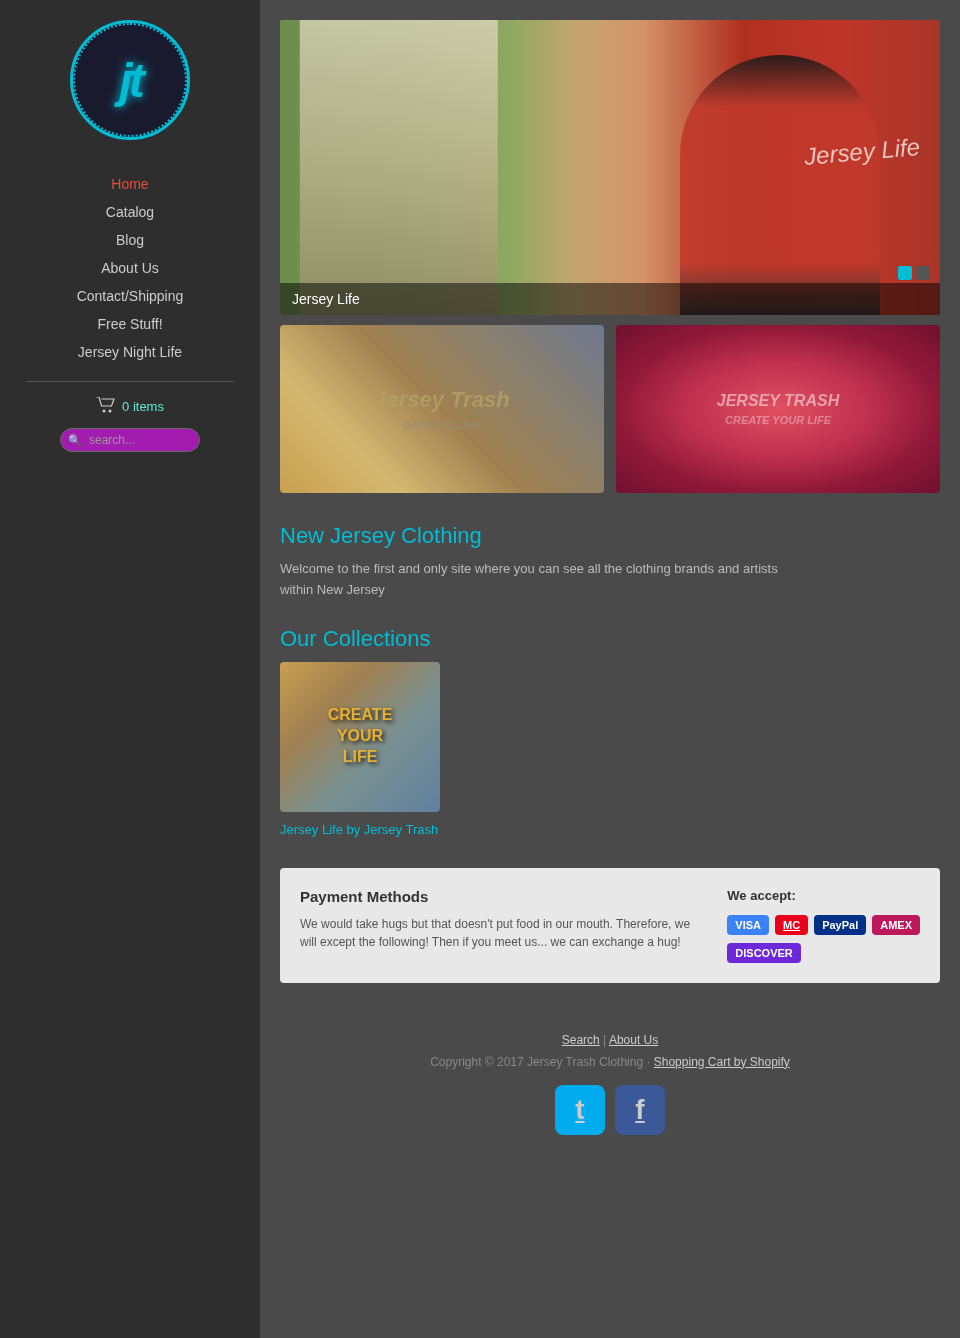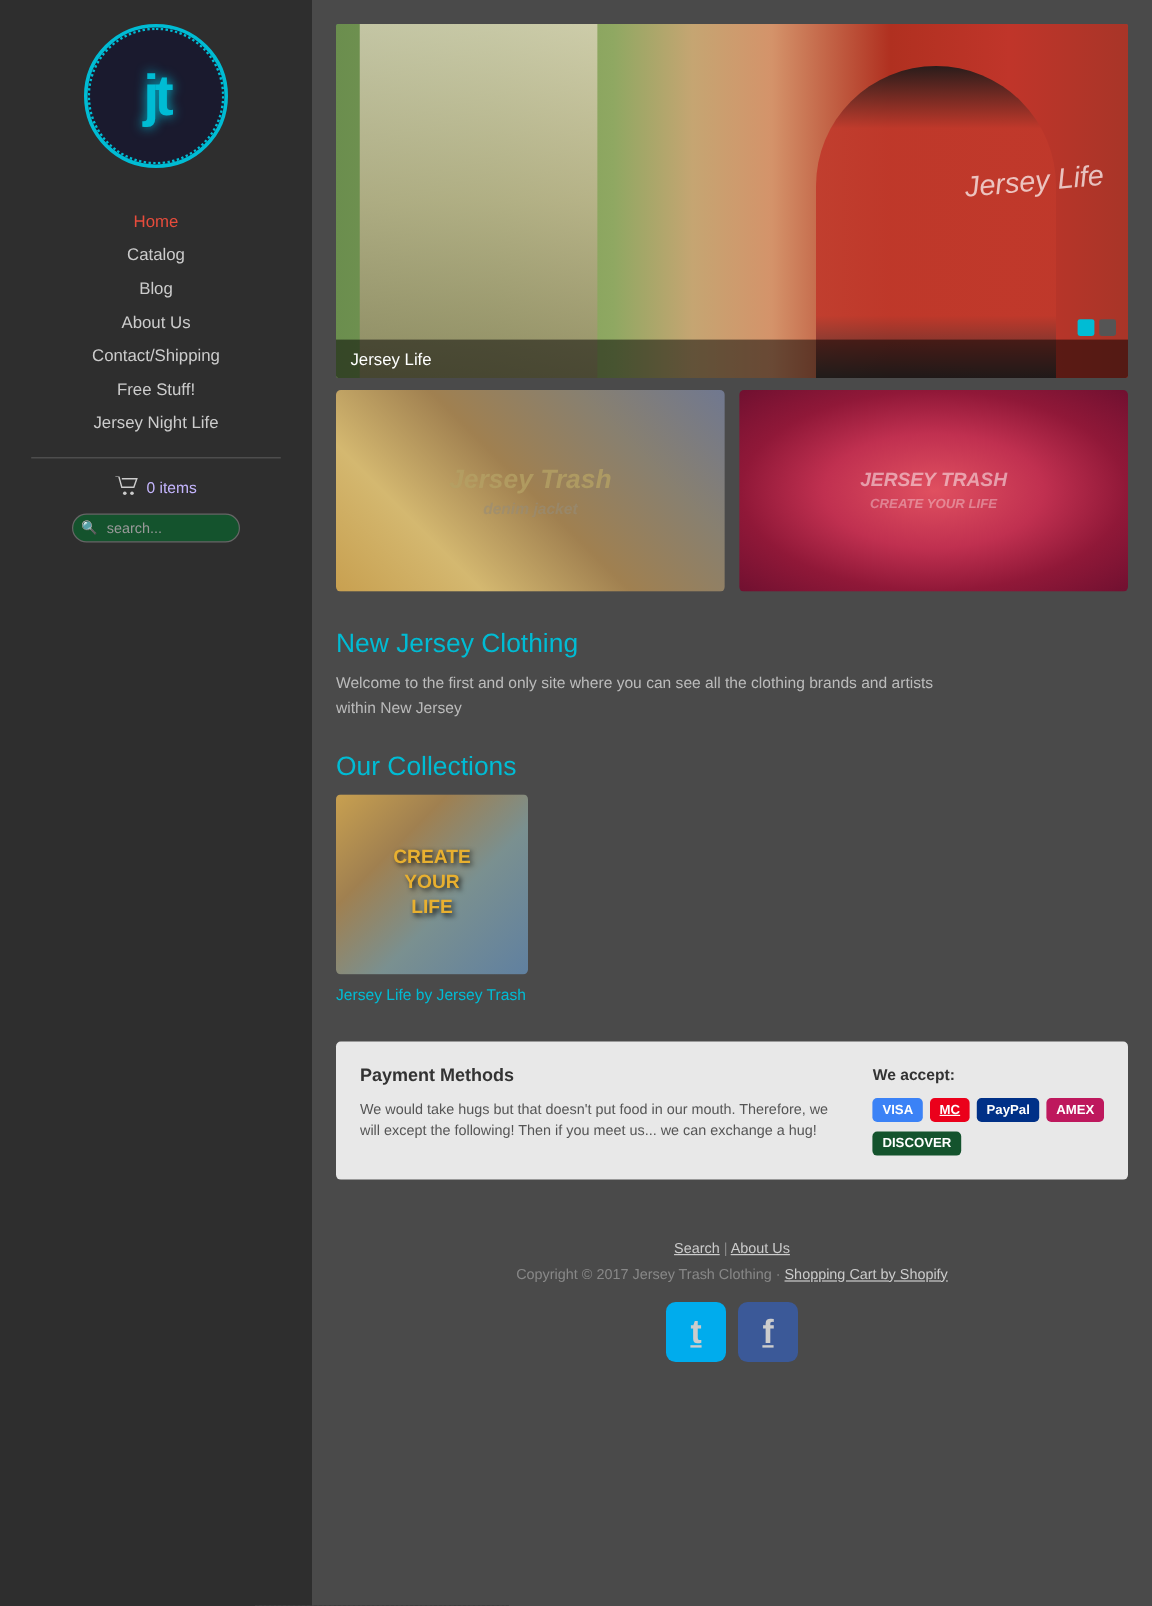--- a/index.html
+++ b/index.html
@@ -48,20 +48,21 @@
       display: flex;
       align-items: center;
       justify-content: center;
       position: relative;
     }
 
     .logo-inner {
       color: #00bcd4;
       font-size: 48px;
       font-weight: bold;
+      font-style: italic;
       letter-spacing: -4px;
       text-shadow: 0 0 10px #00bcd4;
     }
 
     .logo-stars {
       position: absolute;
       width: 100%;
       height: 100%;
       border-radius: 50%;
       border: 2px dotted #00bcd4;
@@ -92,34 +93,34 @@
       width: 80%;
       height: 1px;
       background: #555;
       margin: 15px 0;
     }
 
     .cart-area {
       display: flex;
       align-items: center;
       gap: 6px;
-      color: #c4b5fd;
+      color: #5eead4;
       font-size: 13px;
       margin-bottom: 12px;
     }
 
     .search-wrapper {
       position: relative;
       width: 140px;
     }
 
     .search-wrapper input {
       width: 100%;
       padding: 4px 8px 4px 28px;
-      background: #14532d;
+      background: #a21caf;
       border: 1px solid #666;
       border-radius: 12px;
       color: #ccc;
       font-size: 12px;
       outline: none;
     }
 
     .search-wrapper input::placeholder {
       color: #999;
     }
@@ -397,21 +398,21 @@
       border-radius: 4px;
       font-size: 11px;
       font-weight: bold;
       color: #fff;
     }
 
     .visa-badge { background: #3b82f6; }
     .mc-badge { background: #eb001b; text-decoration: underline; }
     .pp-badge { background: #003087; text-align: center; }
     .amex-badge { background: #be185d; }
-    .discover-badge { background: #14532d; }
+    .discover-badge { background: #6d28d9; }
 
     
     .footer {
       text-align: center;
       padding: 20px;
       color: #888;
       font-size: 12px;
     }
 
     .footer a {

